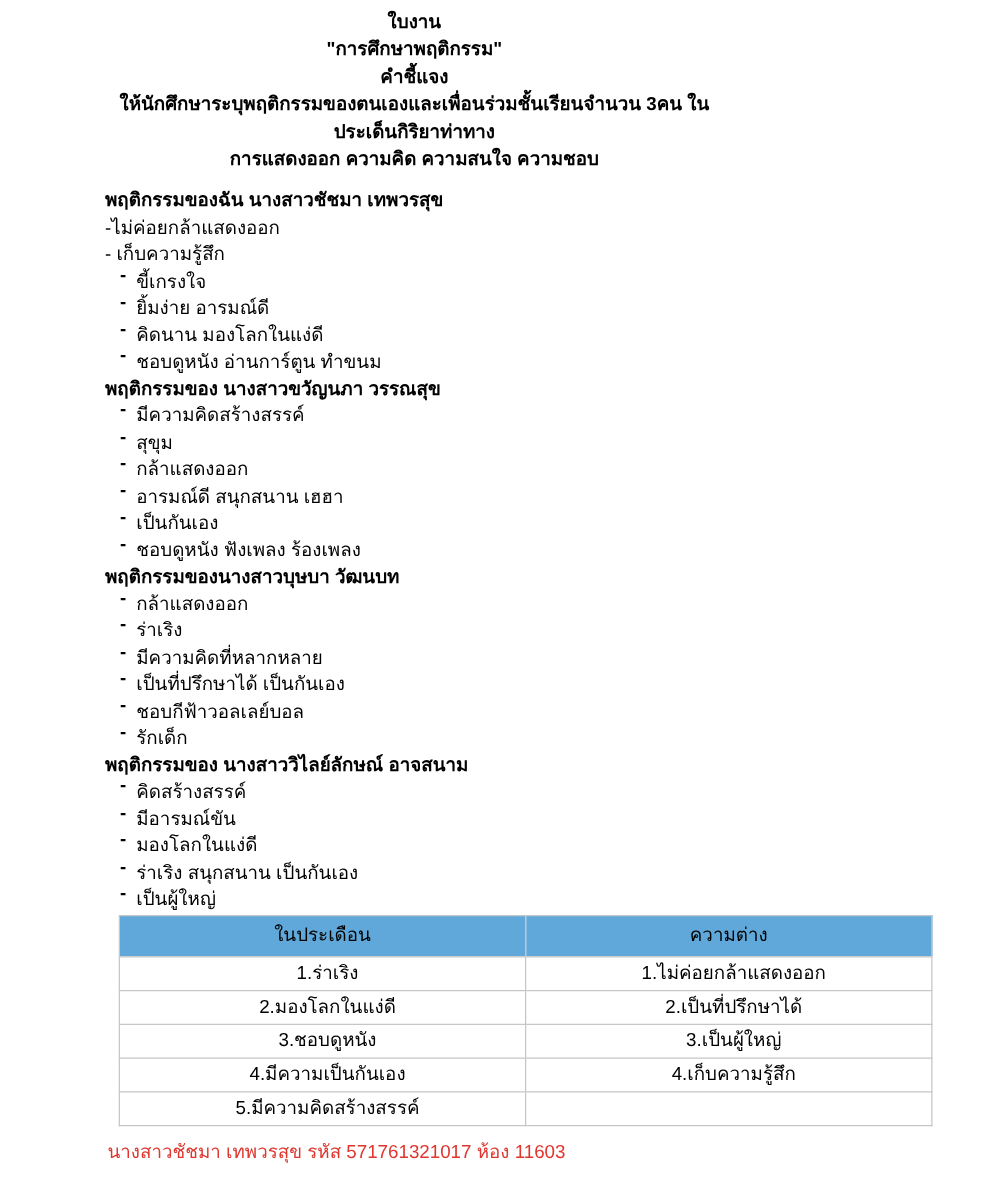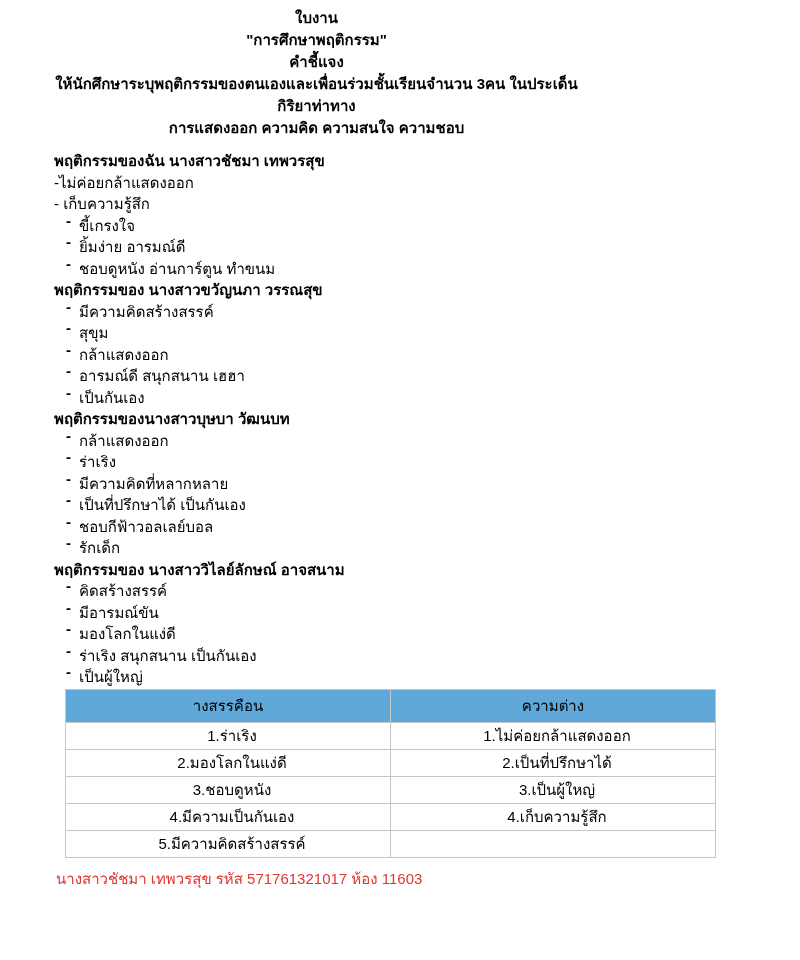--- a/index.html
+++ b/index.html
@@ -11,21 +11,21 @@
   html, body { margin: 0; padding: 0; }
   body {
     width: 800px;
     height: 960px;
     background: #ffffff;
     color: #000000;
     font-family: "Liberation Sans", sans-serif;
     font-size: 15px;
     overflow: hidden;
   }
-  .page { width: 644px; height: 960px; padding: 7px 65px 0 54px; }
+  .page { width: 644px; height: 960px; padding: 7px 65px 0 84px; }
 
   .title-block {
     text-align: center;
     font-weight: bold;
     line-height: 22px;
   }
 
   .content { margin-top: 11px; line-height: 21.5px; }
 
   .section-heading { font-weight: bold; }
@@ -87,30 +87,32 @@
   </div>
 
   <div class="content">
 
     <div class="section">
       <div class="section-heading">พฤติกรรมของฉัน นางสาวชัชมา เทพวรสุข</div>
       <div class="item item-inline">-ไม่ค่อยกล้าแสดงออก</div>
       <div class="item item-inline">- เก็บความรู้สึก</div>
       <div class="item item-dash"><span class="dash">-</span><span>ขี้เกรงใจ</span></div>
       <div class="item item-dash"><span class="dash">-</span><span>ยิ้มง่าย อารมณ์ดี</span></div>
+      <div class="item item-dash"><span class="dash">-</span><span>คิดนาน มองโลกในแง่ดี</span></div>
       <div class="item item-dash"><span class="dash">-</span><span>ชอบดูหนัง อ่านการ์ตูน ทำขนม</span></div>
     </div>
 
     <div class="section">
       <div class="section-heading">พฤติกรรมของ นางสาวขวัญนภา วรรณสุข</div>
       <div class="item item-dash"><span class="dash">-</span><span>มีความคิดสร้างสรรค์</span></div>
       <div class="item item-dash"><span class="dash">-</span><span>สุขุม</span></div>
       <div class="item item-dash"><span class="dash">-</span><span>กล้าแสดงออก</span></div>
       <div class="item item-dash"><span class="dash">-</span><span>อารมณ์ดี สนุกสนาน เฮฮา</span></div>
       <div class="item item-dash"><span class="dash">-</span><span>เป็นกันเอง</span></div>
+      <div class="item item-dash"><span class="dash">-</span><span>ชอบดูหนัง ฟังเพลง ร้องเพลง</span></div>
     </div>
 
     <div class="section">
       <div class="section-heading">พฤติกรรมของนางสาวบุษบา วัฒนบท</div>
       <div class="item item-dash"><span class="dash">-</span><span>กล้าแสดงออก</span></div>
       <div class="item item-dash"><span class="dash">-</span><span>ร่าเริง</span></div>
       <div class="item item-dash"><span class="dash">-</span><span>มีความคิดที่หลากหลาย</span></div>
       <div class="item item-dash"><span class="dash">-</span><span>เป็นที่ปรึกษาได้ เป็นกันเอง</span></div>
       <div class="item item-dash"><span class="dash">-</span><span>ชอบกีฟ้าวอลเลย์บอล</span></div>
       <div class="item item-dash"><span class="dash">-</span><span>รักเด็ก</span></div>
@@ -122,21 +124,21 @@
       <div class="item item-dash"><span class="dash">-</span><span>มีอารมณ์ขัน</span></div>
       <div class="item item-dash"><span class="dash">-</span><span>มองโลกในแง่ดี</span></div>
       <div class="item item-dash"><span class="dash">-</span><span>ร่าเริง สนุกสนาน เป็นกันเอง</span></div>
       <div class="item item-dash"><span class="dash">-</span><span>เป็นผู้ใหญ่</span></div>
     </div>
 
 
     <table class="summary">
       <thead>
         <tr>
-          <th>างสรรคือน</th>
+          <th>ในประเดือน</th>
           <th>ความต่าง</th>
         </tr>
       </thead>
       <tbody>
         <tr>
           <td>1.ร่าเริง</td>
           <td>1.ไม่ค่อยกล้าแสดงออก</td>
         </tr>
         <tr>
           <td>2.มองโลกในแง่ดี</td>

